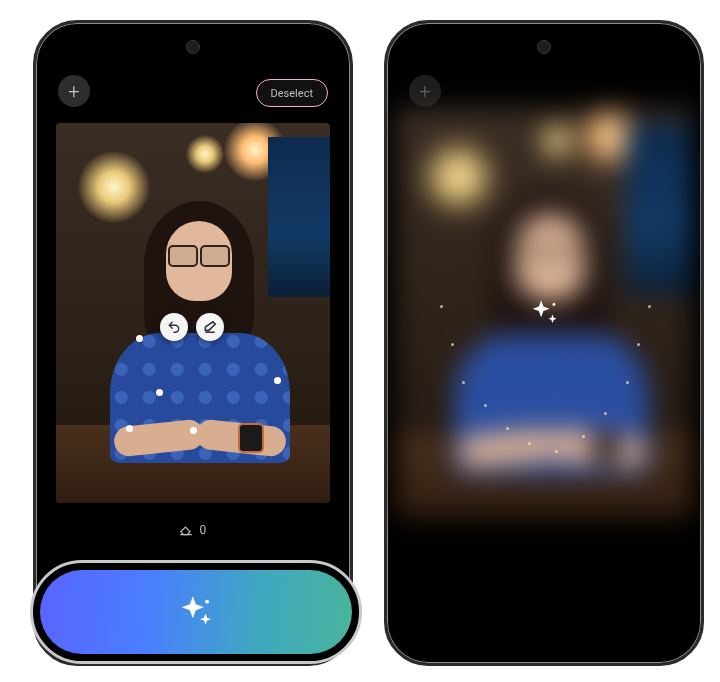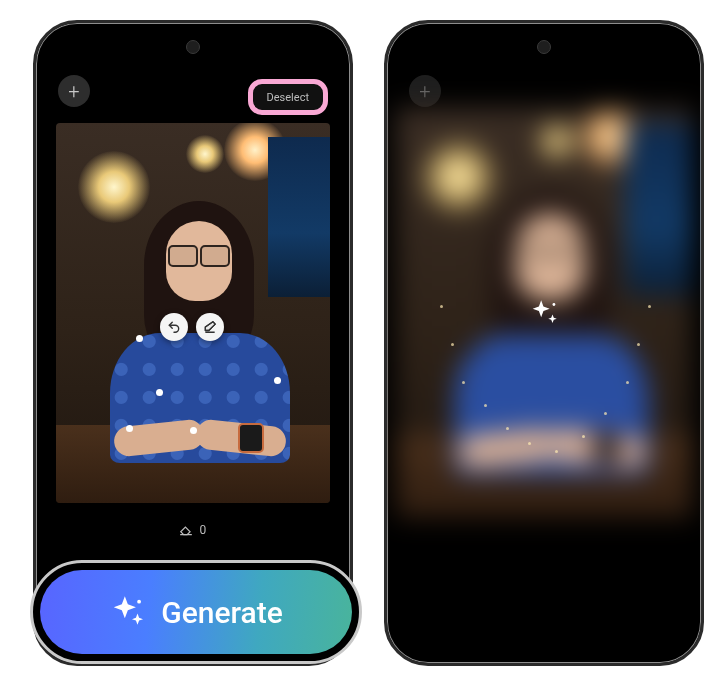--- a/index.html
+++ b/index.html
@@ -16,21 +16,21 @@
   .phone.left .vol2{right:-6px;top:180px;width:6px;height:50px;}
   .phone.left .pwr{right:-6px;top:260px;width:6px;height:70px;}
   .phone.right .vol1{right:-6px;top:120px;width:6px;height:50px;}
   .phone.right .vol2{right:-6px;top:180px;width:6px;height:50px;}
   .phone.right .pwr{right:-6px;top:260px;width:6px;height:70px;}
 
   
   .topbar{position:absolute;top:46px;left:0;right:0;height:50px;}
   .plusbtn{position:absolute;left:22px;top:6px;width:32px;height:32px;border-radius:50%;background:#2d2d2d;color:#c8c8c8;display:flex;align-items:center;justify-content:center;font-size:20px;font-weight:300;}
   .plusbtn.dim{background:#1e1e1e;color:#6b6b6b;}
-  .deselect{position:absolute;right:22px;top:10px;height:26px;padding:0 14px;border-radius:14px;border:5px solid #f9a8d4;color:#bdbdbd;font-size:11px;display:flex;align-items:center;background:#111;}
+  .deselect{position:absolute;right:22px;top:10px;height:26px;padding:0 14px;border-radius:14px;border:1px solid #f9a8d4;color:#bdbdbd;font-size:11px;display:flex;align-items:center;background:#111;}
 
   
   .canvas{position:absolute;left:20px;right:20px;top:100px;height:380px;border-radius:4px;overflow:hidden;}
   .canvas.blur{filter:blur(12px);transform:scale(1.08);}
 
   .scene{position:absolute;inset:0;background:linear-gradient(180deg,#3a2d24 0%,#2e2218 55%,#1f160f 100%);}
   
   .light{position:absolute;border-radius:50%;background:radial-gradient(circle,#fff6cc 0%,#e9c978 30%,rgba(233,201,120,0) 72%);}
   .l1{left:22px;top:28px;width:72px;height:72px;}
   .l2{left:130px;top:12px;width:38px;height:38px;}
@@ -195,17 +195,16 @@
 </div>
 
 <div class="genpill">
   <div class="grad"></div>
   <div class="content">
     <svg width="38" height="38" viewBox="0 0 48 48" fill="#fff">
       <path d="M20 4l3.8 10.2L34 18l-10.2 3.8L20 32l-3.8-10.2L6 18l10.2-3.8z"></path>
       <path d="M36 26l2 5.2L43 33l-5 1.8L36 40l-2-5.2L29 33l5-1.8z"></path>
       <circle cx="38" cy="11" r="2.4"></circle>
     </svg>
-    <span>Generate</span>
   </div>
 </div>
 
 </div>
 
 </body></html>

